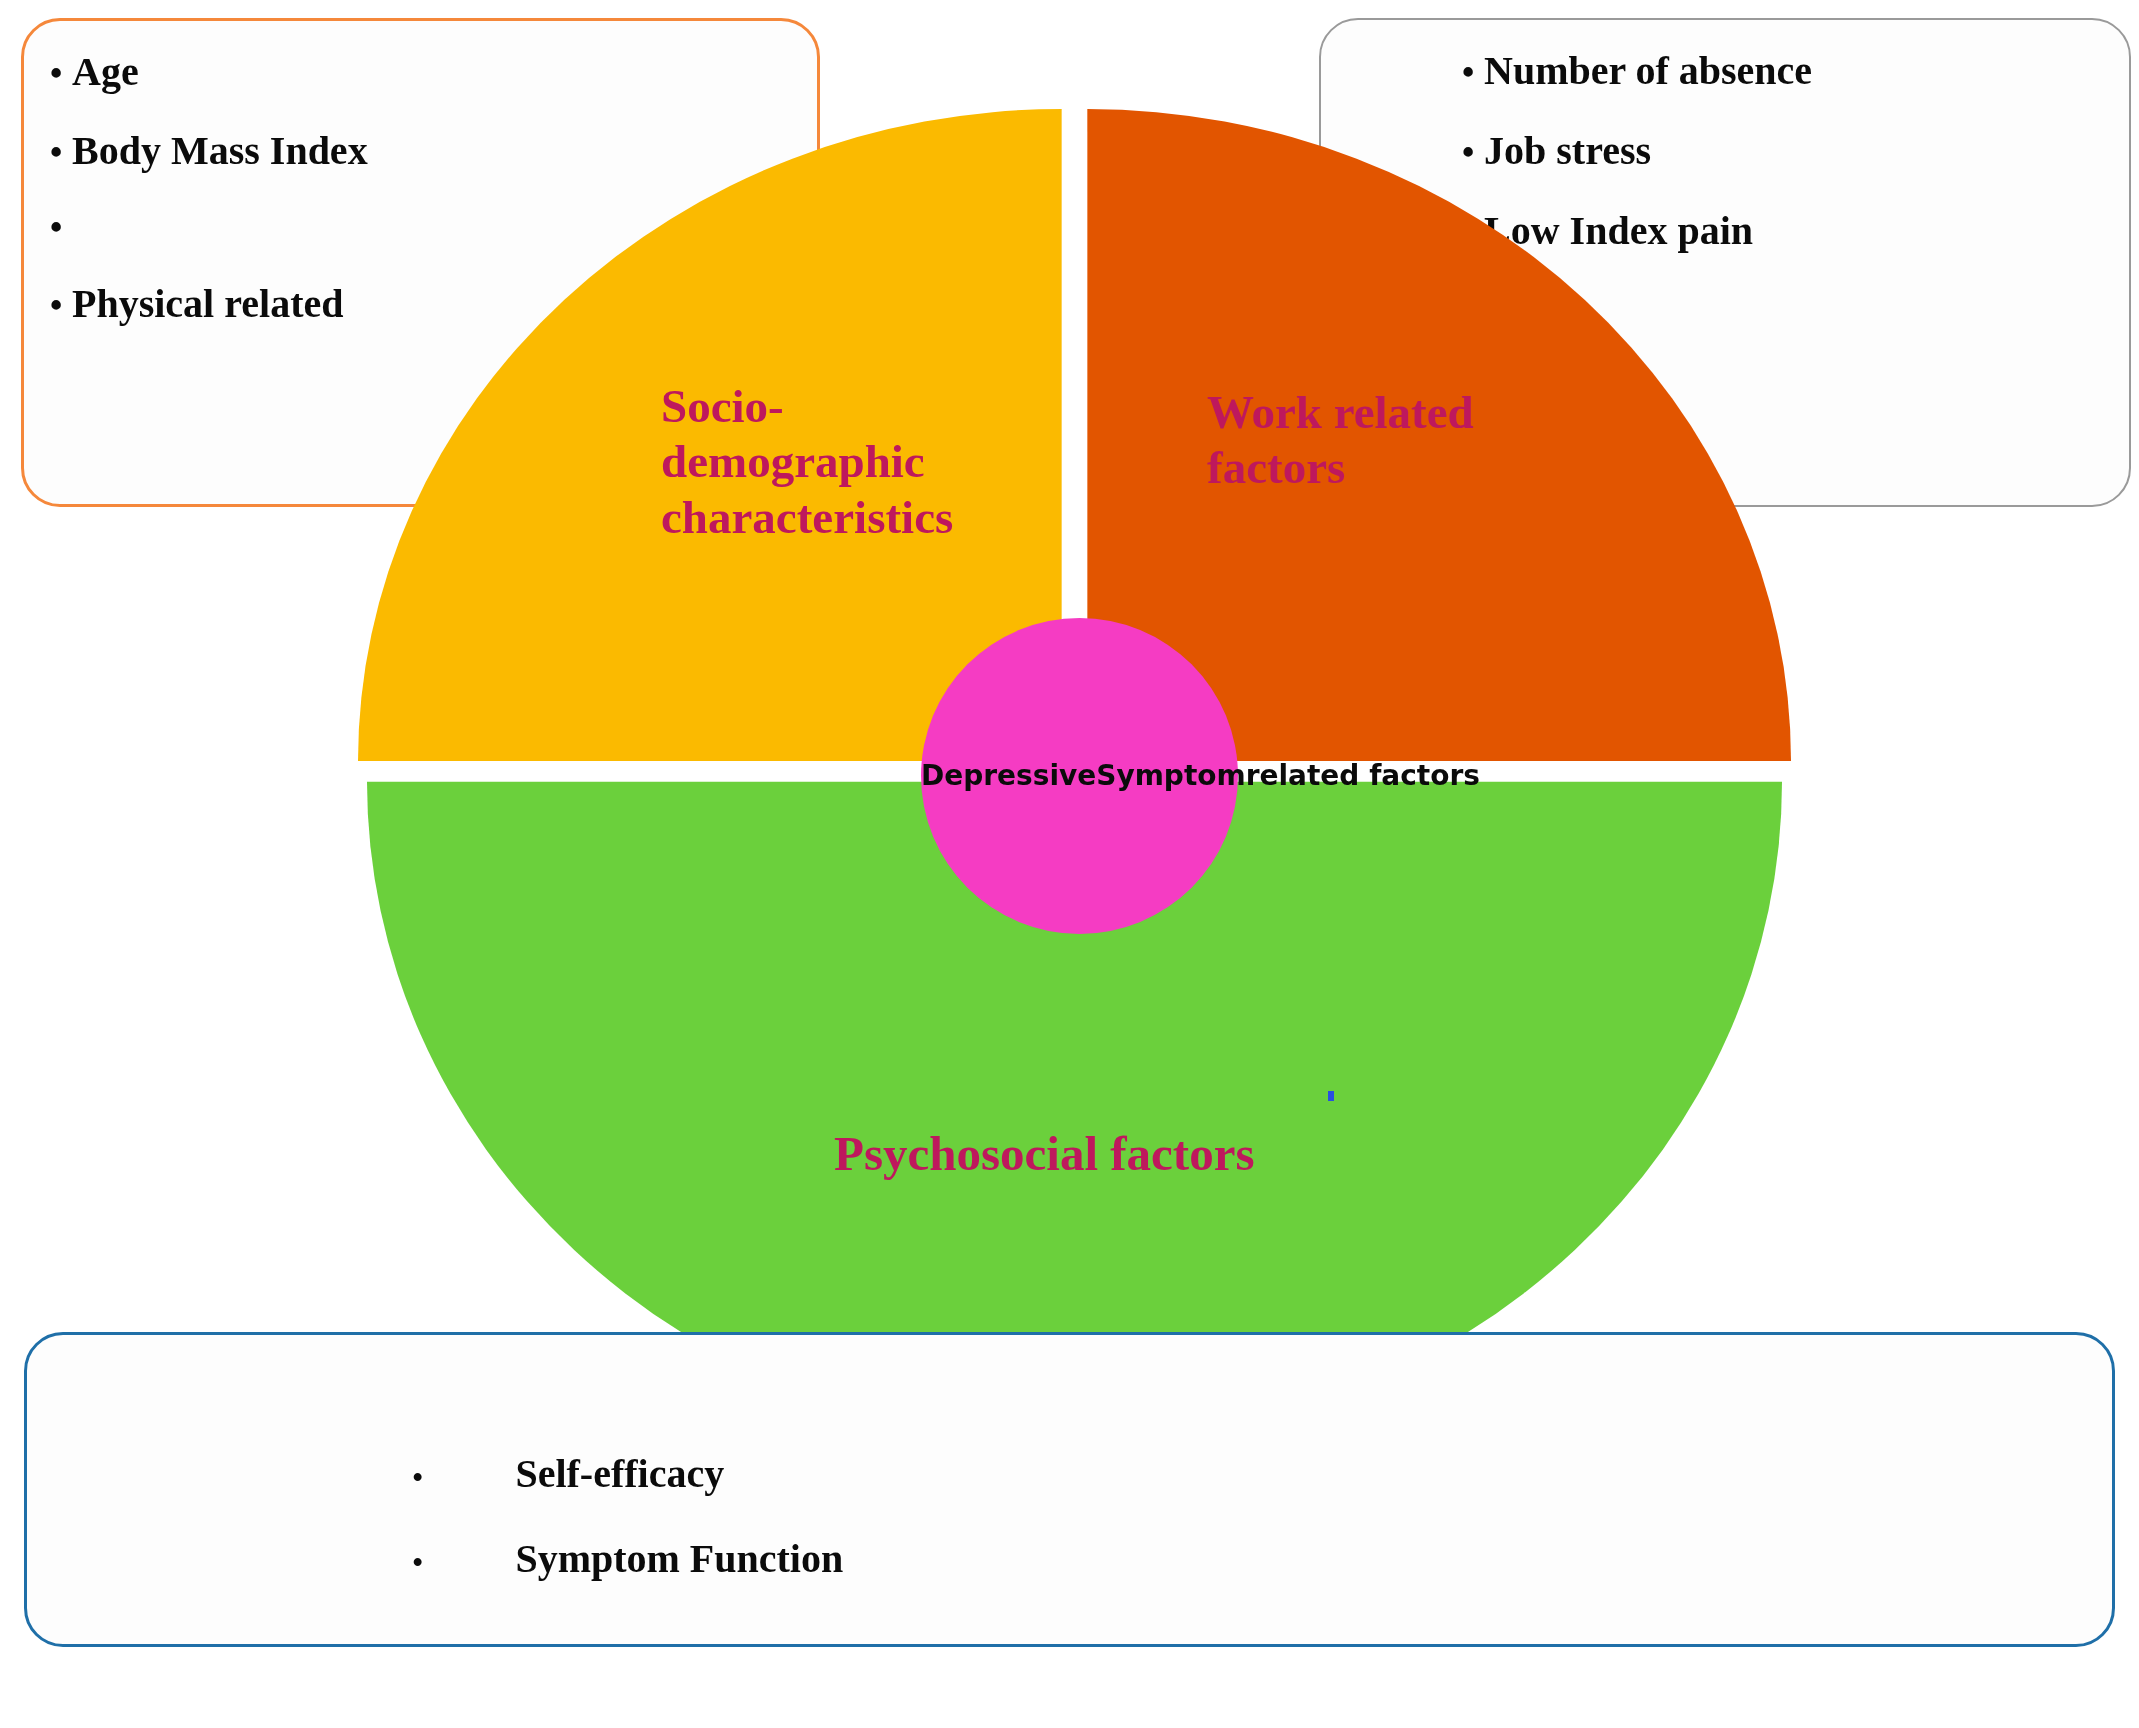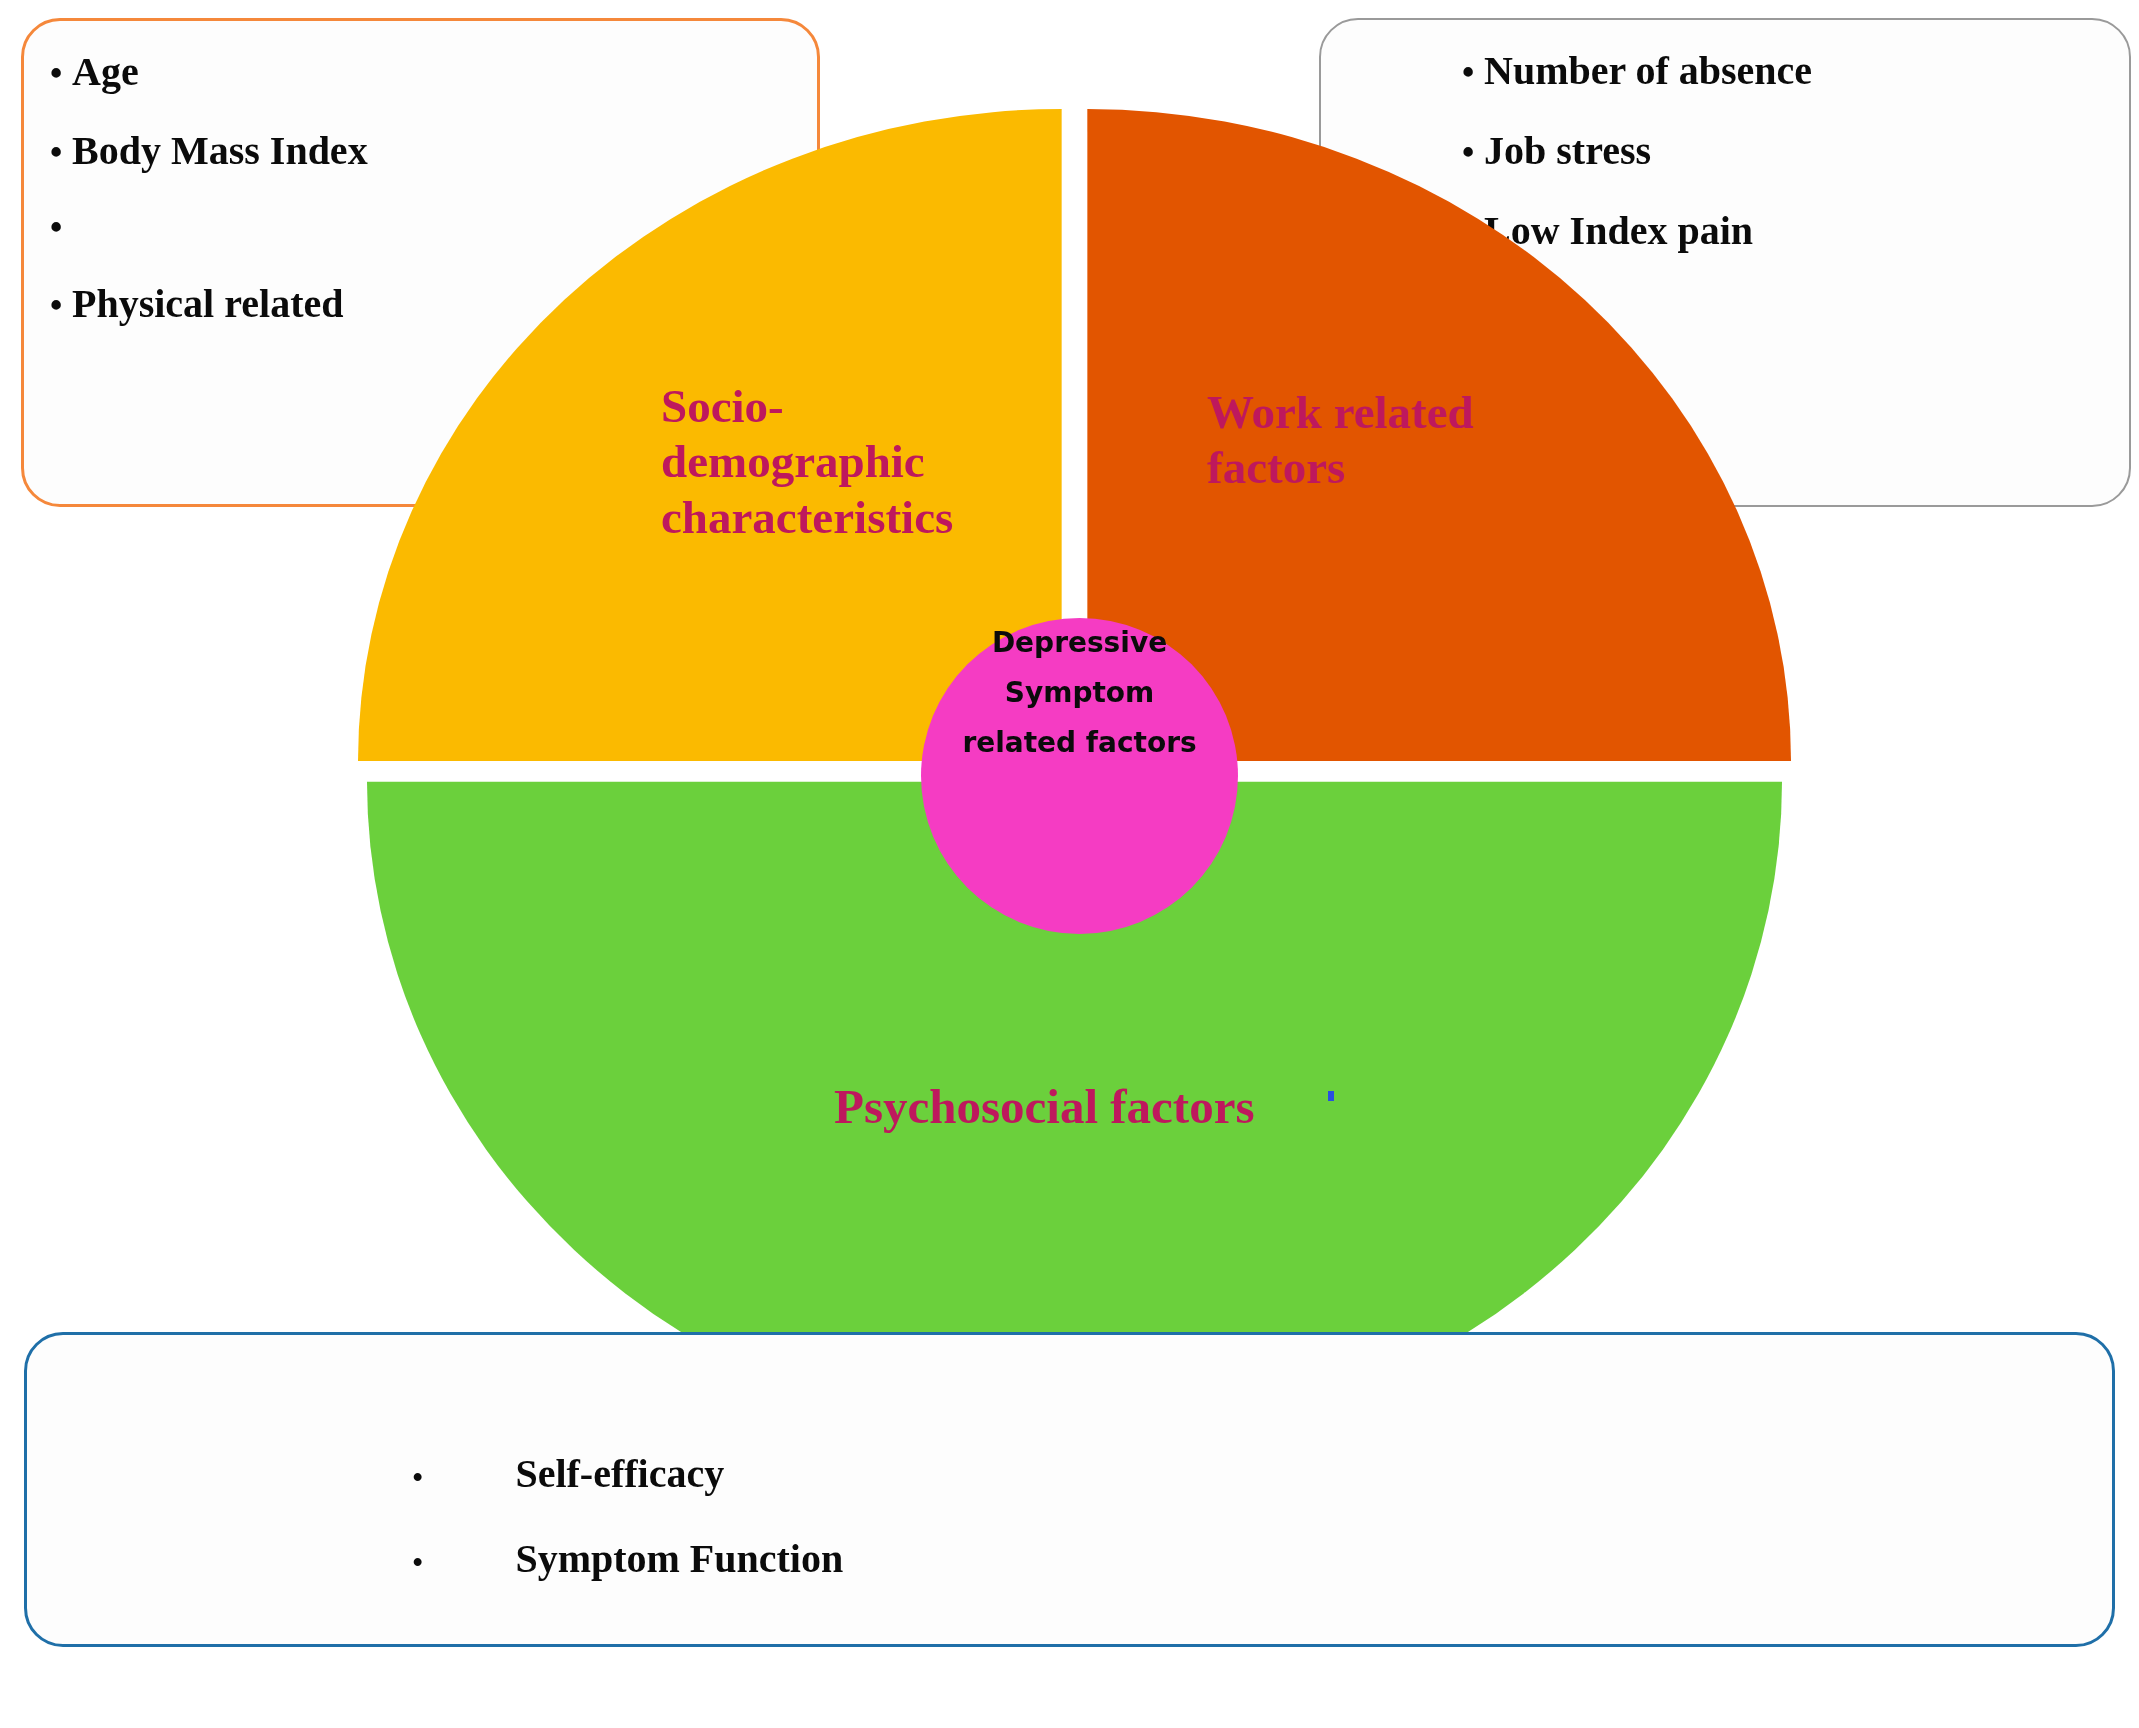--- a/index.html
+++ b/index.html
@@ -97,41 +97,41 @@
     z-index:4;
     font-size:47px;
     font-weight:bold;
     color:#be185d;
     line-height:1.18;
     white-space:pre-line;
     pointer-events:none;
   }
   #label-socio{ left:661px; top:379px; width:411px; }
   #label-work { left:1207px; top:385px; width:398px; }
-  #label-psycho{ left:834px; top:1078px; width:578px; font-size:49px;}
+  #label-psycho{ left:834px; top:1125px; width:578px; font-size:49px;}
 
   
   #stray-dot{
     position:absolute;
     left:1328px; top:1091px;
     width:5.8px; height:10.3px;
     background:#2a4fe0;
     z-index:5;
   }
 
   
   #center-circle{
     position:absolute;
     left:921px; top:618px;
     width:317px; height:316px;
     border-radius:50%;
     background:#F53CC3;
     z-index:6;
     display:flex;
-    flex-direction:column;
+    flex-direction:row;
     align-items:center;
     justify-content:flex-start;
     font-family:"DejaVu Sans", sans-serif;
   }
   #center-circle .cc-line{
     font-size:28px;
     font-weight:bold;
     color:#0b0b0b;
     line-height:1.0;
     margin:11px 0;

